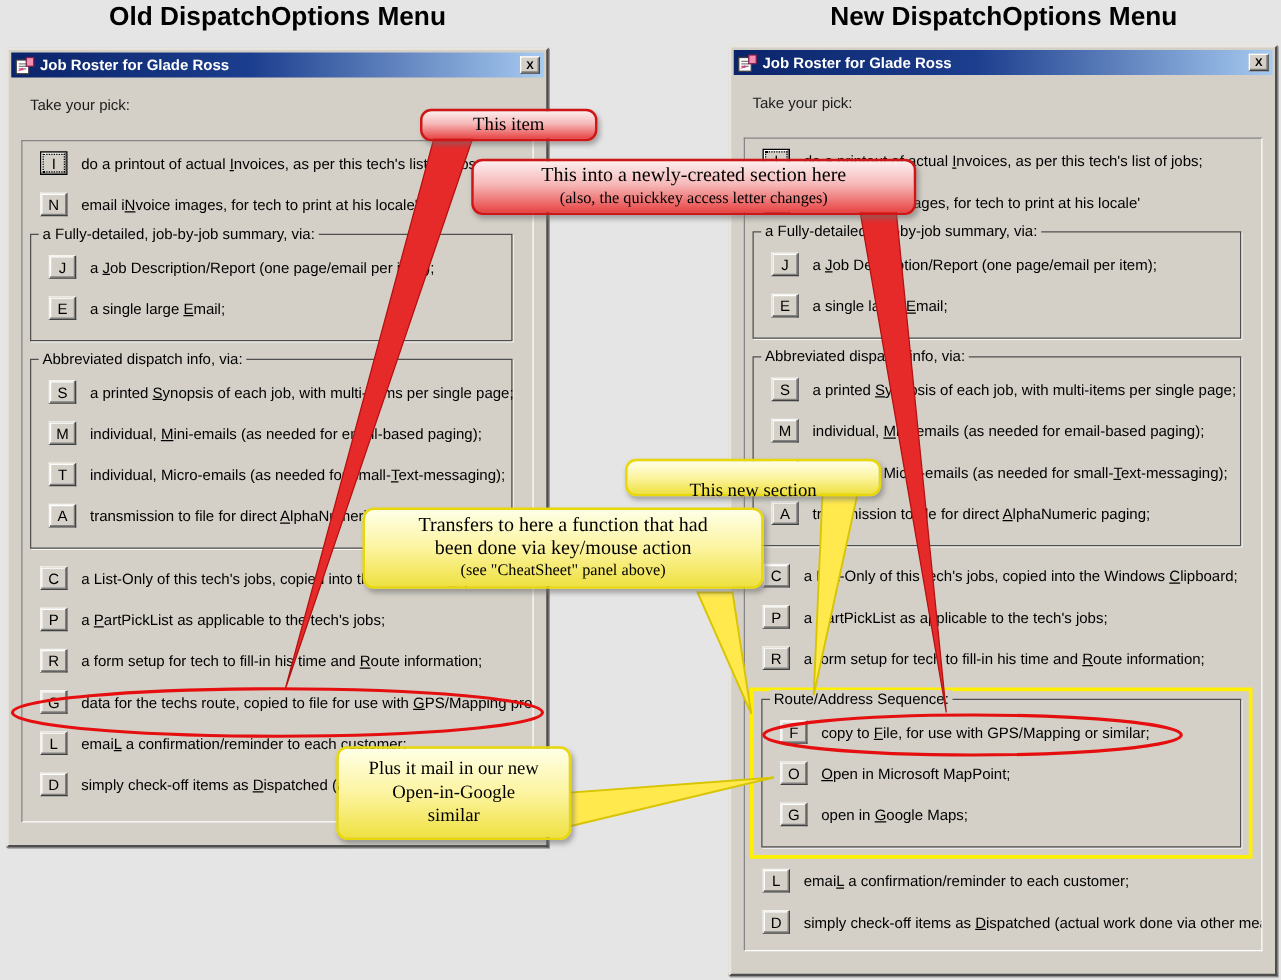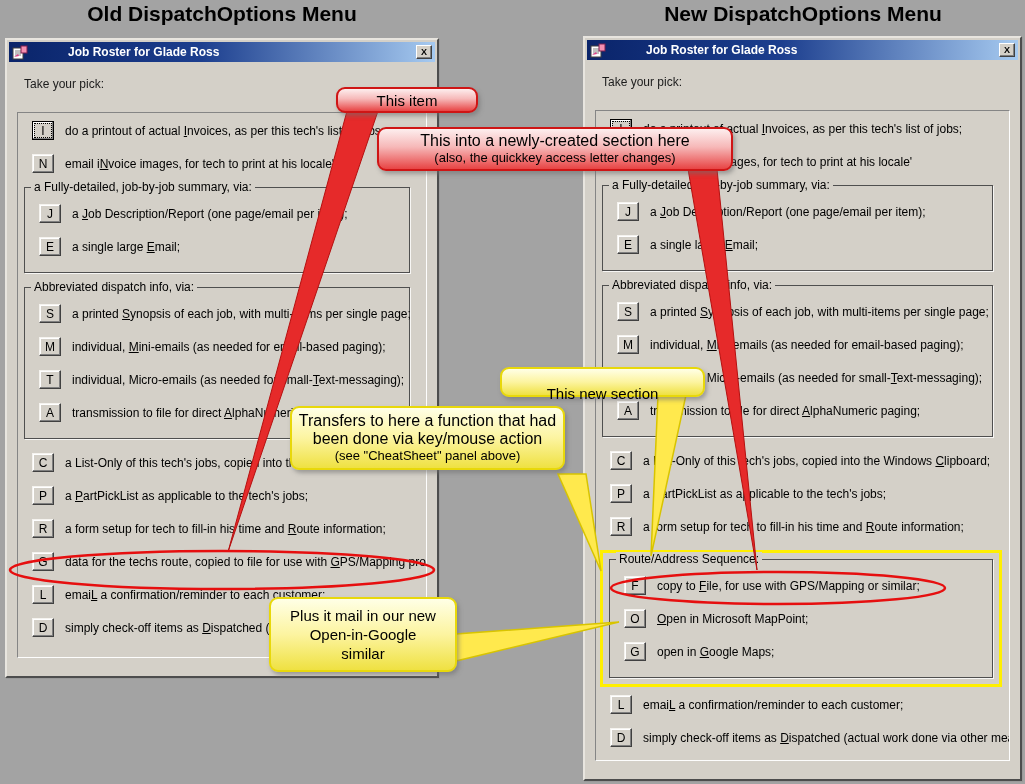--- a/index.html
+++ b/index.html
@@ -1,38 +1,38 @@
 <!DOCTYPE html>
 <html style="--dlg: #d4d0c8; --tb1: #0a246a; --tb2: #a6caf0; --hl: #ffef00; --redborder: #cf1515; --yelborder: #e8d80a;"><head>
 <meta charset="utf-8">
 <style>
   :root{
     --tb1:#0a246a; --tb2:#a6caf0; --dlg:#d4d0c8;
     --hl:#ffef00; --red:#e11b1b; --redborder:#cf1515; --yelborder:#e8d80a;
   }
   *{box-sizing:border-box;}
   html,body{margin:0;padding:0;background:#fff;}
-  .stage{position:relative;width:1025px;height:784px;background:#a3a3a3;overflow:hidden;
+  .stage{position:relative;width:1025px;height:784px;background:#e5e5e5;overflow:hidden;
          font-family:"Liberation Sans",sans-serif;}
 
   .menu-heading{position:absolute;top:2px;margin:0;text-align:center;
     font:bold 21px "Liberation Sans",sans-serif;color:#000;}
   .menu-heading.old{left:0;width:444px;}
   .menu-heading.new{left:583px;width:440px;}
 
   
   .dialog{position:absolute;background:var(--dlg);z-index:10;
     border:2px solid;border-color:#e8e5df #4d4d4d #4d4d4d #e8e5df;
     box-shadow:1px 1px 0 #9a9a9a;}
   .old-dialog{left:5px;top:38px;width:434px;height:640px;}
   .new-dialog{left:583px;top:36px;width:439px;height:745px;}
 
   .titlebar{height:20px;margin:2px;display:flex;align-items:center;padding:0 3px 0 3px;
     background:linear-gradient(90deg,var(--tb1) 0%,#1c3e8e 45%,var(--tb2) 100%);
-    color:#fff;font:bold 12px "Liberation Sans",sans-serif;white-space:nowrap;gap:36px;}
+    color:#fff;font:bold 12px "Liberation Sans",sans-serif;white-space:nowrap;}
   .title-icon{width:16px;height:15px;margin-right:4px;flex:0 0 auto;}
   .close-btn{margin-left:auto;width:16px;height:14px;background:var(--dlg);
     border:1px solid;border-color:#fff #404040 #404040 #fff;
     box-shadow:inset -1px -1px 0 #808080;
     font:bold 9px "Liberation Sans",sans-serif;line-height:11px;text-align:center;
     padding:0;color:#000;cursor:default;}
   .prompt{position:absolute;left:17px;top:37px;font-size:12px;color:#1c1c1c;}
 
   .panel{position:absolute;left:10px;right:10px;top:72px;bottom:18px;
     border:1px solid;border-color:#858585 #fdfdfd #fdfdfd #858585;
@@ -55,31 +55,31 @@
   .hl{border:3px solid var(--hl);margin:8px -1px 8px -10px;padding:6px;}
   .hl .group{margin:0;}
 
   
   .overlay{position:absolute;left:0;top:0;z-index:40;pointer-events:none;}
   .red-tail{fill:#e62a2a;stroke:#b51010;stroke-width:1;}
   .yellow-tail{fill:#ffe94d;stroke:#d8c400;stroke-width:1.5;}
   .red-ellipse{fill:none;stroke:#e60f0f;stroke-width:2.5;}
 
   .callout{position:absolute;z-index:50;border-radius:9px;text-align:center;color:#000;
-    font-family:Liberation Sans, sans-serif;box-shadow:2px 3px 4px rgba(110,110,110,.55);}
+    font-family:Liberation Serif, serif;box-shadow:2px 3px 4px rgba(110,110,110,.55);}
   .callout.red{background:linear-gradient(180deg,#fdeeee 0%,#f6b8b8 45%,#e84444 100%);
     border:2px solid var(--redborder);}
   .callout.yellow{background:linear-gradient(180deg,#ffffe6 0%,#fcf4a0 50%,#efe142 100%);
     border:2px solid var(--yelborder);}
   .c-this-item{left:336px;top:87px;width:142px;height:26px;font-size:15px;padding-top:3px;}
   .c-moved{left:377px;top:127px;width:356px;padding:3px 0 4px;}
   .c-moved .l1{font-size:16px;}
   .c-moved .l2{font-size:13px;}
   .c-new-section{left:500px;top:367px;width:205px;height:30px;font-size:15px;padding-top:16px;}
-  .c-transfers{left:290px;top:406px;width:275px;padding:4px 0 5px;}
+  .c-transfers{left:290px;top:406px;width:321px;padding:4px 0 5px;}
   .c-transfers .l1,.c-transfers .l2{font-size:16px;}
   .c-transfers .l3{font-size:13px;}
   .c-plus{left:269px;top:597px;width:188px;padding:7px 0;}
   .c-plus .c-line{font-size:15px;line-height:19px;}
 </style>
 </head>
 <body>
 
 <div class="stage">
 

